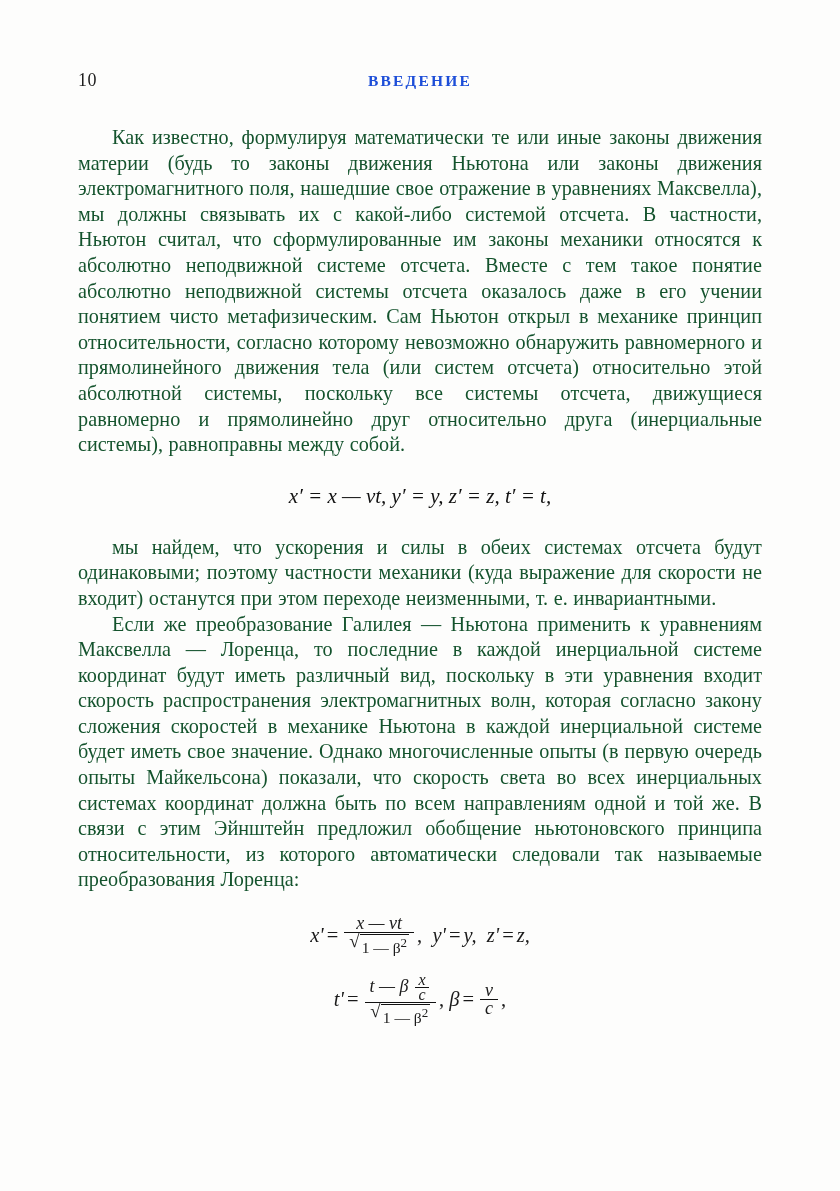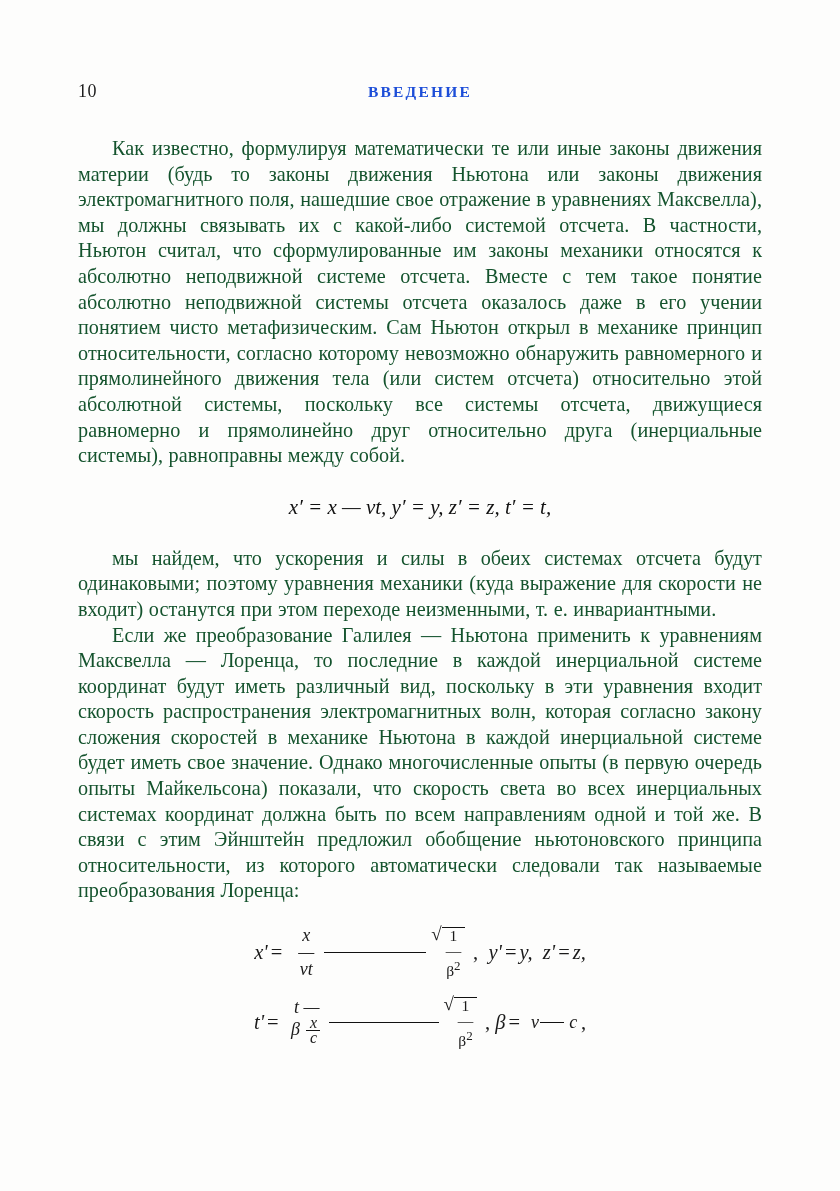--- a/index.html
+++ b/index.html
@@ -18,21 +18,21 @@
   .page {
     position: absolute;
     left: 0; top: 0;
     width: 840px;
     height: 1191px;
     background: #fdfdfc;
   }
   .content {
     position: absolute;
     left: 78px;
-    top: 81px;
+    top: 70px;
     width: 684px;
   }
   .running-head {
     display: flex;
     align-items: baseline;
     font-family: "Liberation Serif", serif;
     margin-bottom: 34px;
   }
   .folio {
     font-size: 18px;
@@ -75,21 +75,21 @@
   .eqline {
     display: flex;
     align-items: center;
     justify-content: center;
     font-size: 20.5px;
     font-style: italic;
     margin-bottom: 18px;
   }
   .frac {
     display: inline-flex;
-    flex-direction: row;
+    flex-direction: column;
     align-items: center;
     vertical-align: middle;
     margin: 0 3px;
   }
   .frac .num, .frac .den {
     font-size: 18px;
     padding: 0 5px;
     line-height: 17px;
   }
   .frac .bar {
@@ -151,21 +151,21 @@
       <div class="head-title">ВВЕДЕНИЕ</div>
     </div>
 
     <p class="body-par">Как известно, формулируя математически те или иные законы движения материи (будь то законы движения Ньютона или законы движения электромагнитного поля, нашедшие свое отражение в уравнениях Максвелла), мы должны связывать их с какой-либо системой отсчета. В частности, Ньютон считал, что сформулированные им законы механики относятся к абсолютно неподвижной системе отсчета. Вместе с тем такое понятие абсолютно неподвижной системы отсчета оказалось даже в его учении понятием чисто метафизическим. Сам Ньютон открыл в механике принцип относительности, согласно которому невозможно обнаружить равномерного и прямолинейного движения тела (или систем отсчета) относительно этой абсолютной системы, поскольку все системы отсчета, движущиеся равномерно и прямолинейно друг относительно друга (инерциальные системы), равноправны между собой.</p>
 
 
     <div class="formula">
       <span>x′ = x — vt,  y′ = y,  z′ = z,  t′ = t,</span>
     </div>
 
-    <p class="body-par">мы найдем, что ускорения и силы в обеих системах отсчета будут одинаковыми; поэтому уравнения механики (куда выражение для скорости не входит) останутся при этом переходе неизменными, т. е. инвариантными.</p>
+    <p class="body-par">мы найдем, что ускорения и силы в обеих системах отсчета будут одинаковыми; поэтому частности механики (куда выражение для скорости не входит) останутся при этом переходе неизменными, т. е. инвариантными.</p>
 
     <p class="body-par">Если же преобразование Галилея — Ньютона применить к уравнениям Максвелла — Лоренца, то последние в каждой инерциальной системе координат будут иметь различный вид, поскольку в эти уравнения входит скорость распространения электромагнитных волн, которая согласно закону сложения скоростей в механике Ньютона в каждой инерциальной системе будет иметь свое значение. Однако многочисленные опыты (в первую очередь опыты Майкельсона) показали, что скорость света во всех инерциальных системах координат должна быть по всем направлениям одной и той же. В связи с этим Эйнштейн предложил обобщение ньютоновского принципа относительности, из которого автоматически следовали так называемые преобразования Лоренца:</p>
 
     <div class="eqblock">
 
       <div class="eqline">
         <span>x'</span>
         <span class="op">=</span>
         <span class="frac">
           <span class="num">x — vt</span>

